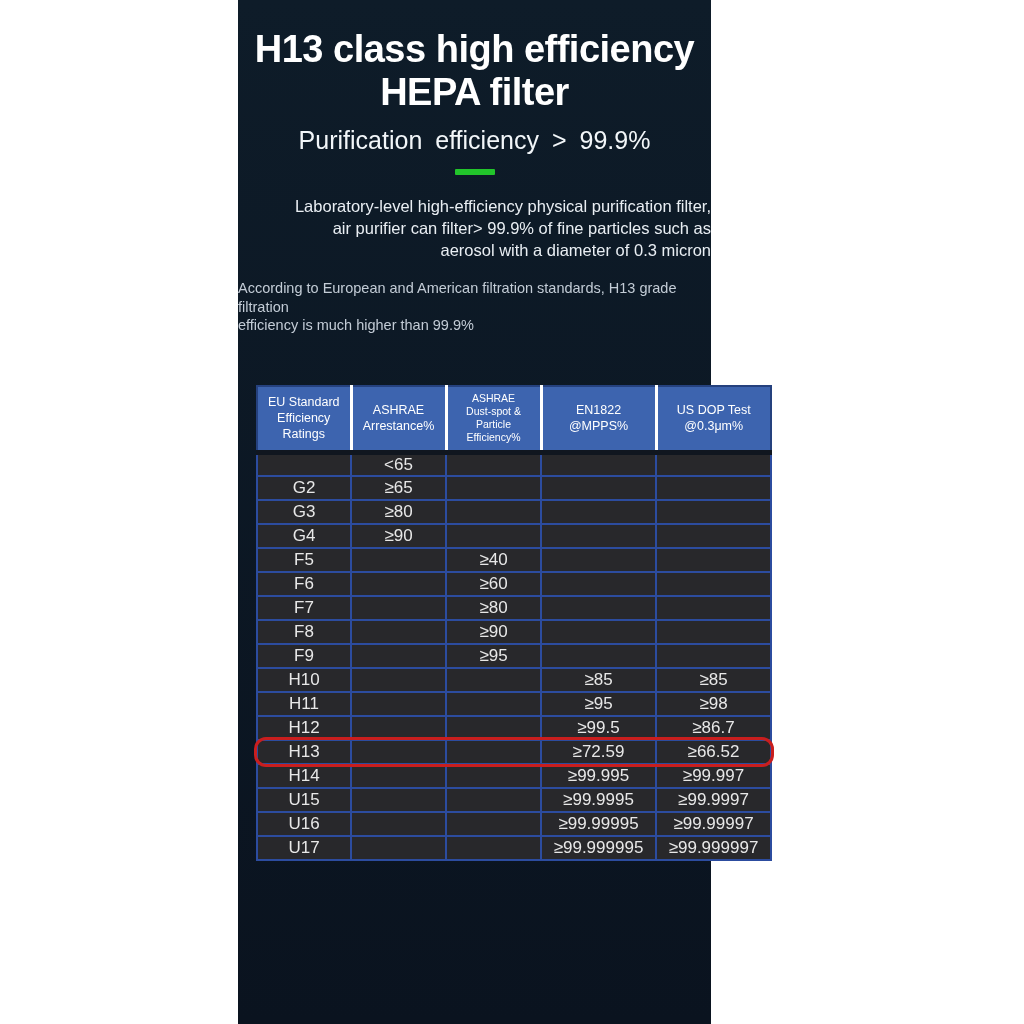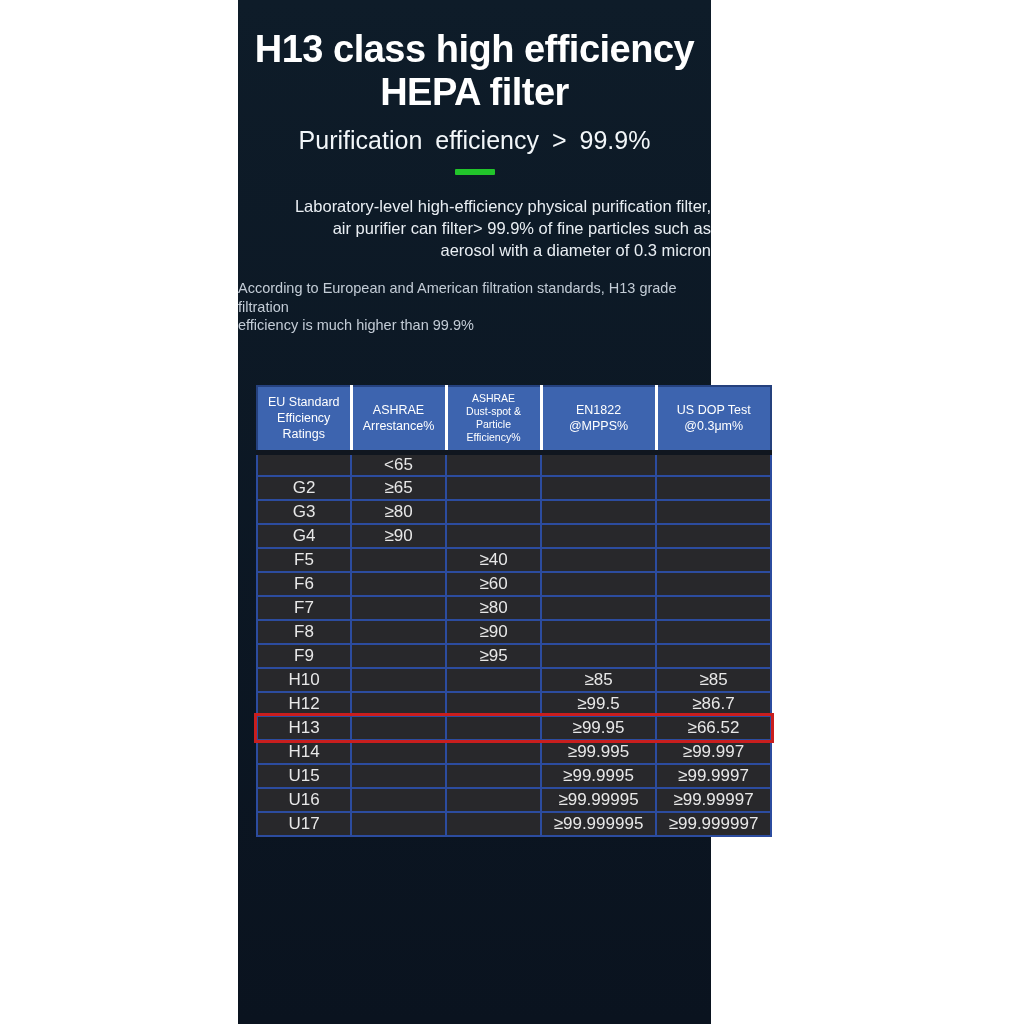--- a/index.html
+++ b/index.html
@@ -89,21 +89,21 @@
   tbody td {
     background: var(--cell-bg, #28282b);
     color: #e8e8e8;
     font-size: 17px;
     height: 24px;
     text-align: center;
     vertical-align: middle;
     overflow: hidden;
   }
 
-  tr.highlight { outline: 3px solid var(--highlight-red, #c91e1e); }
+  tr.highlight { outline: 3px solid var(--highlight-red, #c91e1e); border-radius: 9px; }
 </style>
 </head>
 <body>
 
 <div class="panel">
 
   <h1 class="page-title">H13 class high efficiency
 HEPA filter</h1>
 
   <div class="subtitle">Purification efficiency &gt; 99.9%</div>
@@ -206,31 +206,38 @@
             <td></td>
           </tr>
           <tr>
             <td>H10</td>
             <td></td>
             <td></td>
             <td>≥85</td>
             <td>≥85</td>
           </tr>
           <tr>
+            <td>H11</td>
+            <td></td>
+            <td></td>
+            <td>≥95</td>
+            <td>≥98</td>
+          </tr>
+          <tr>
             <td>H12</td>
             <td></td>
             <td></td>
             <td>≥99.5</td>
             <td>≥86.7</td>
           </tr>
           <tr class="highlight">
             <td>H13</td>
             <td></td>
             <td></td>
-            <td>≥99.95</td>
+            <td>≥72.59</td>
             <td>≥66.52</td>
           </tr>
           <tr>
             <td>H14</td>
             <td></td>
             <td></td>
             <td>≥99.995</td>
             <td>≥99.997</td>
           </tr>
           <tr>

